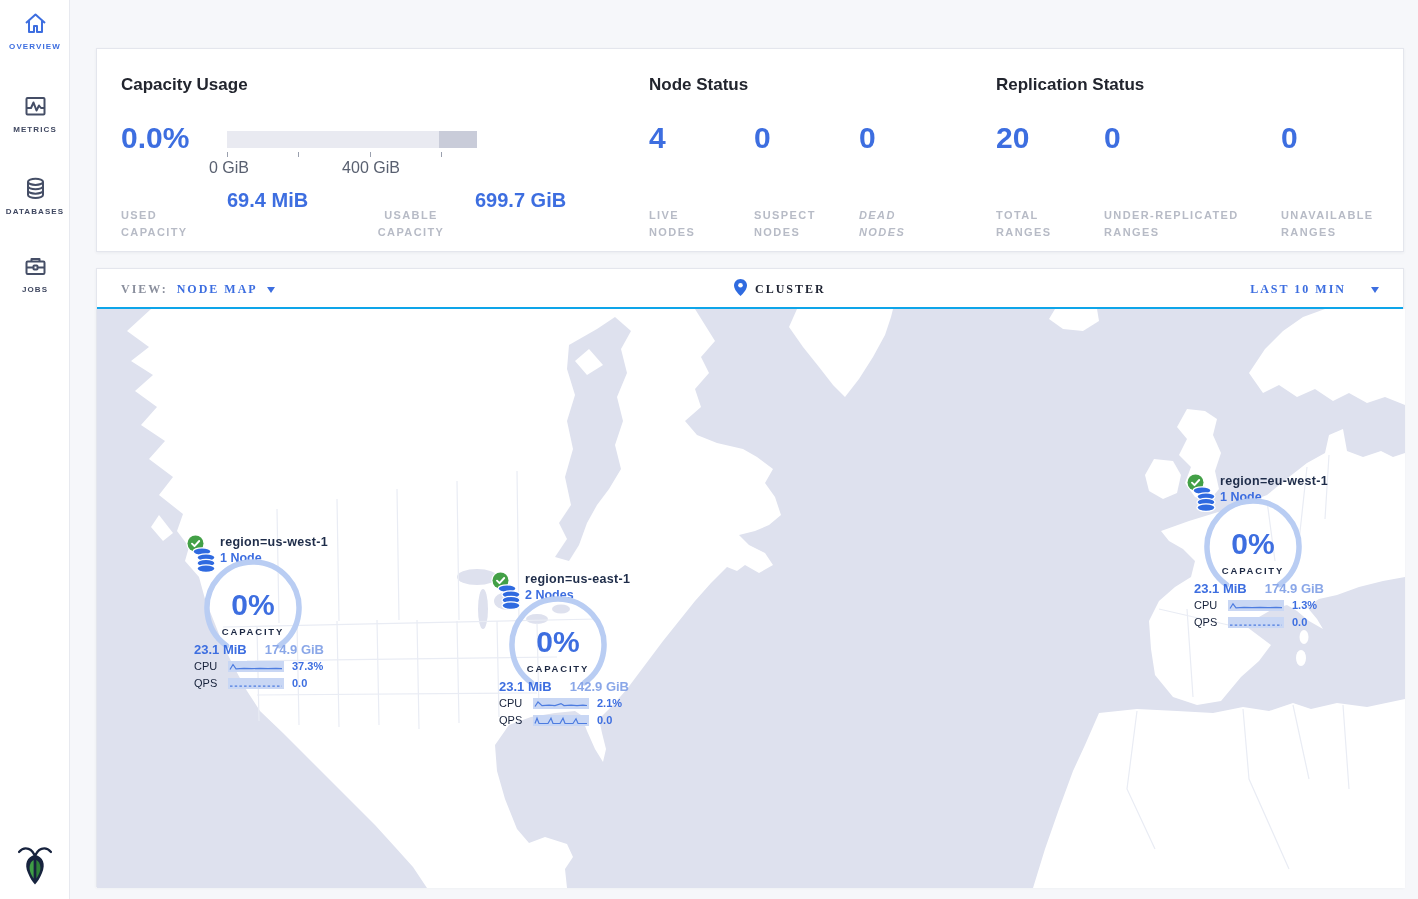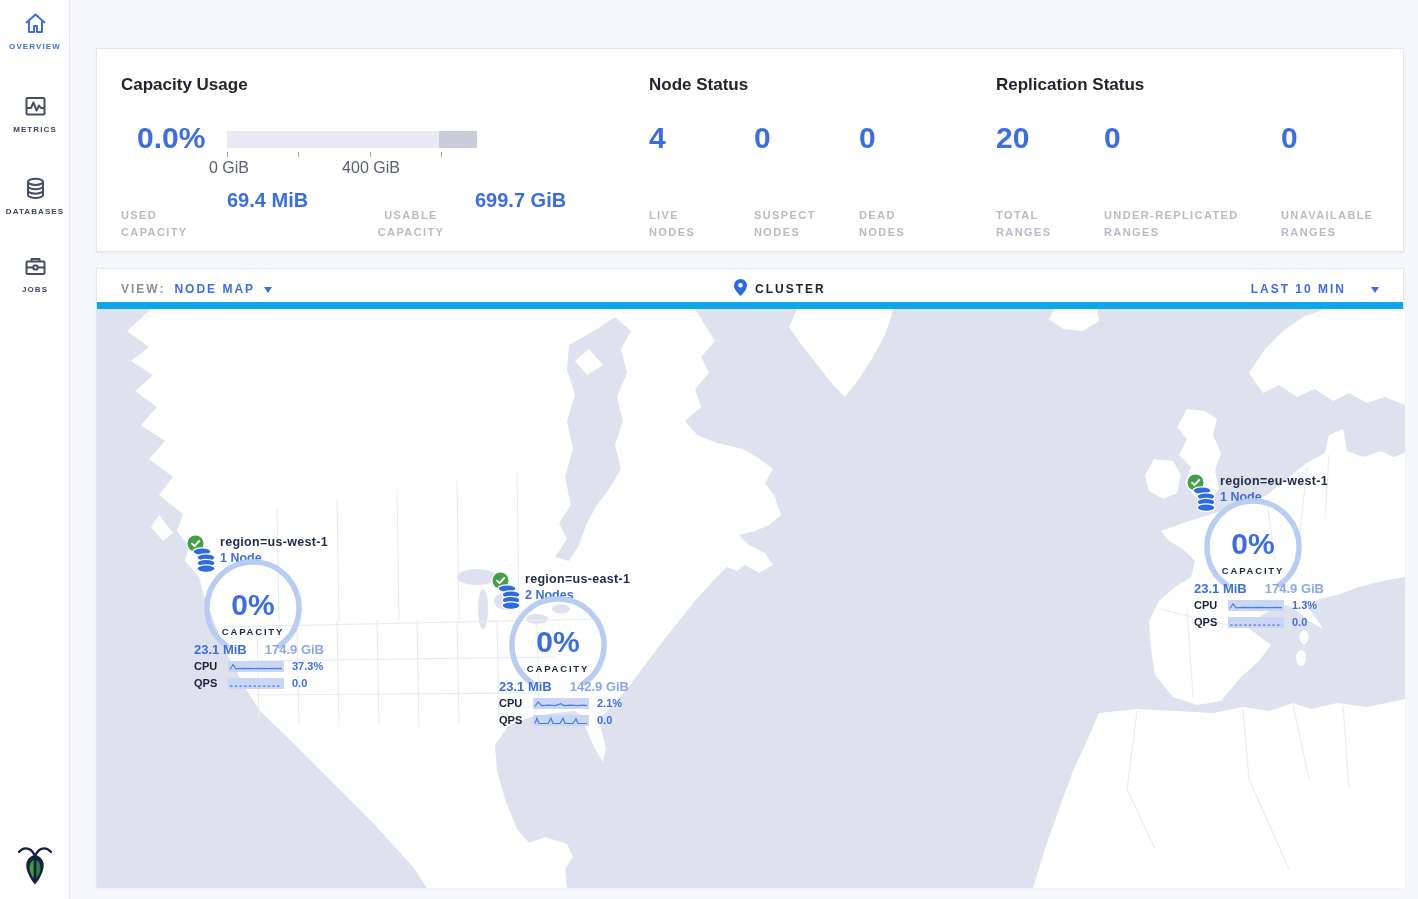--- a/index.html
+++ b/index.html
@@ -34,21 +34,21 @@
 
   
   .cap-bar { position:absolute; left:130px; top:82px; width:250px; height:17px; background:#e9eaf1; }
   .cap-bar .cap-extra { position:absolute; right:0; top:0; width:38px; height:17px; background:#c9ccd9; }
   .cap-tick { position:absolute; top:103px; width:1px; height:5px; background:#9aa0ae; }
   .cap-tick-label { position:absolute; top:110px; transform:translateX(-50%);
     font-size:16px; color:#596070; white-space:nowrap; }
 
   
   .map-toolbar { position:absolute; left:0; top:0; width:100%; height:40px; background:#fff;
-    border-bottom:7px solid #0ea5e9; }
+    border-bottom:2px solid #0ea5e9;font-family:Liberation Serif, serif; }
   .tb-left { position:absolute; left:24px; top:0; height:40px; display:flex; align-items:center; gap:9px; cursor:pointer; }
   .tb-center { position:absolute; left:50%; top:0; transform:translateX(-16px); height:40px;
     display:flex; align-items:center; gap:8px; cursor:pointer; }
   .tb-right { position:absolute; right:24px; top:0; height:40px; display:flex; align-items:center; gap:25px; cursor:pointer; }
   .tb-gray { font-size:12px; font-weight:700; letter-spacing:2px; color:#8a8f9d; }
   .tb-blue { font-size:12px; font-weight:700; letter-spacing:2px; color:#3d6ee0; }
   .tb-dark { font-size:12px; font-weight:700; letter-spacing:2px; color:#202534; }
   .caret { width:0; height:0; border-left:4.5px solid transparent;
     border-right:4.5px solid transparent; border-top:6px solid #3d6ee0; margin-top:1px; }
 
@@ -65,21 +65,21 @@
   .mk-gauge { position:absolute; left:19px; top:32px; width:104px; height:104px; }
   .mk-pct { position:absolute; left:0; width:104px; top:32px; text-align:center;
     font-size:30px; font-weight:700; color:#3d6ee0; }
   .mk-caplabel { position:absolute; left:0; width:104px; top:70px; text-align:center;
     font-size:9.5px; font-weight:700; letter-spacing:1.8px; color:#1b2742; }
   .mk-caprow { position:absolute; left:12px; top:118px; width:130px; display:flex;
     justify-content:space-between; font-size:13px; font-weight:700; }
   .mk-used { color:#3d6ee0; } .mk-total { color:#8aa7e8; }
   .mk-metric { position:absolute; left:12px; width:136px; height:12px; display:flex;
     align-items:center; gap:6px; }
-  .mk-metric .ml { width:28px; font-size:11px; font-weight:700; color:#16213a; }
+  .mk-metric .ml { width:28px; font-size:11px; font-weight:400; color:#16213a; }
   .mk-metric .mv { font-size:11px; font-weight:700; color:#3d6ee0; margin-left:2px; }
   .spark { width:56px; height:11px; background:#c9d7f4; }
   .spark path { fill:none; stroke:#4d7ce0; stroke-width:1.2; }
   .spark.dashed path { stroke-dasharray:2.5,2.2; }
 </style>
 </head>
 <body>
 
 <nav class="sidebar">
   <div class="side-item active" style="top:10px;">
@@ -127,42 +127,42 @@
       <path d="M19.4,17 C23.4,19 24.4,25 22.4,30 C21.2,32.6 20.2,34.4 19.4,35.6 C19.4,29.4 19.4,22.8 19.4,17 Z" fill="#2f8038"></path>
     </svg>
   </div>
 </nav>
 
 <main class="content">
 
   <section class="card card-summary">
 
     <h2 class="sec-title" style="left:24px;">Capacity Usage</h2>
-    <div class="big-num" style="left:40px;">0.0%</div>
+    <div class="big-num" style="left:24px;">0.0%</div>
     <div class="cap-bar">
       <div class="cap-extra"></div>
     </div>
     <span class="cap-tick" style="left:130px;"></span>
     <span class="cap-tick" style="left:201px;"></span>
     <span class="cap-tick" style="left:273px;"></span>
     <span class="cap-tick" style="left:344px;"></span>
     <span class="cap-tick-label" style="left:132px;">0 GiB</span>
     <span class="cap-tick-label" style="left:274px;">400 GiB</span>
     <div class="stat-label" style="left:24px; width:82px;">USED CAPACITY</div>
     <div class="stat-value" style="left:130px;">69.4 MiB</div>
     <div class="stat-label" style="left:268px; width:92px;text-align:center;">USABLE CAPACITY</div>
     <div class="stat-value" style="left:378px;">699.7 GiB</div>
 
     <h2 class="sec-title" style="left:552px;">Node Status</h2>
     <div class="big-num" style="left:552px;">4</div>
     <div class="big-num" style="left:657px;">0</div>
     <div class="big-num" style="left:762px;">0</div>
     <div class="stat-label" style="left:552px; width:70px;">LIVE NODES</div>
     <div class="stat-label" style="left:657px; width:76px;">SUSPECT NODES</div>
-    <div class="stat-label" style="left:762px; width:70px;">DEAD NODES</div>
+    <div class="stat-label" style="left:762px; width:70px;font-style:italic;">DEAD NODES</div>
 
     <h2 class="sec-title" style="left:899px;">Replication Status</h2>
     <div class="big-num" style="left:899px;">20</div>
     <div class="big-num" style="left:1007px;">0</div>
     <div class="big-num" style="left:1184px;">0</div>
     <div class="stat-label" style="left:899px; width:70px;">TOTAL RANGES</div>
     <div class="stat-label" style="left:1007px; width:160px;">UNDER-REPLICATED RANGES</div>
     <div class="stat-label" style="left:1184px; width:110px;">UNAVAILABLE RANGES</div>
   </section>
 

